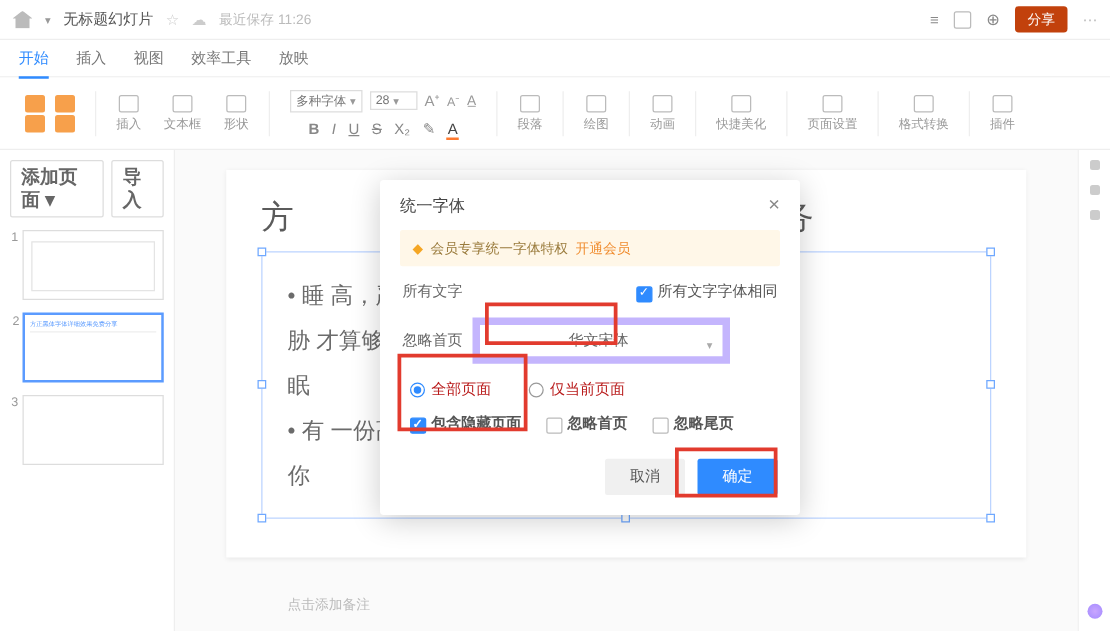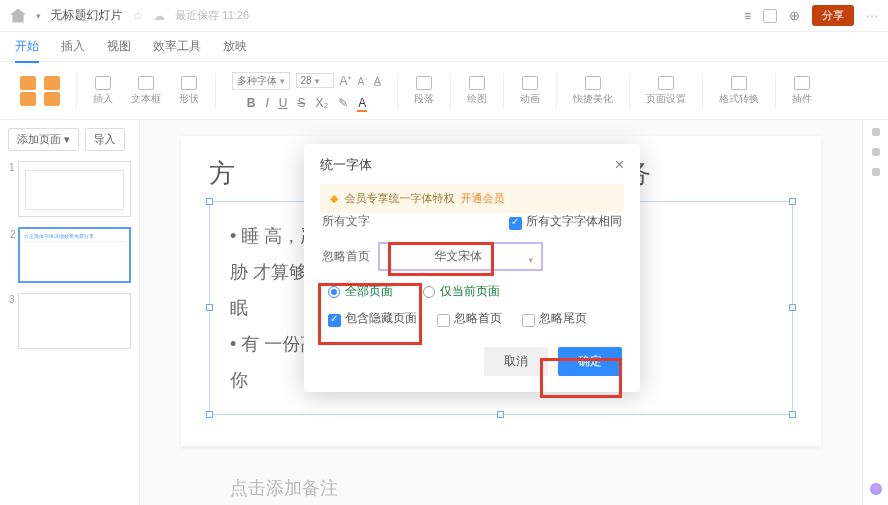--- a/index.html
+++ b/index.html
@@ -35,65 +35,65 @@
   .rb-letters span.b { font-weight: bold; font-style: normal; }
   .rb-letters span.u { text-decoration: underline; font-style: normal; }
   .rb-letters span.s { text-decoration: line-through; font-style: normal; }
   .color-a { color: #444; position: relative; font-style: normal; }
   .color-a::after { content: ""; position: absolute; left: -1px; right: -1px; bottom: -2px; height: 2px; background: #ff7a2f; }
 
   
   .workspace { position: absolute; top: 120px; left: 0; right: 0; bottom: 0; display: flex; }
   .side { width: 140px; background: #fff; border-right: 1px solid #eee; padding: 8px; }
   .side-top { display: flex; gap: 6px; margin-bottom: 10px; }
-  .side-btn { border: 1px solid #ddd; padding: 3px 8px; font-size: 11px; color: #666; border-radius: 2px; }
+  .side-btn { border: 1px solid #ddd; padding: 3px 8px; font-size: 15px; color: #666; border-radius: 2px; font-weight: bold; }
   .thumb { border: 1px solid #ddd; height: 56px; margin-bottom: 10px; background: #fff; padding: 4px; font-size: 5px; color: #999; position: relative; margin-left: 10px; }
   .thumb.sel { border: 2px solid #5b9bff; }
   .thumb-num { position: absolute; left: -10px; top: 0; font-size: 10px; color: #999; }
   .thumb.t1::before { content: ""; position: absolute; left: 6px; top: 8px; right: 6px; height: 38px; border: 1px solid #e4e4e4; }
 
   .canvas { flex: 1; background: #fafafa; position: relative; display: flex; flex-direction: column; align-items: center; padding-top: 16px; }
   .slide { width: 640px; height: 310px; background: #fff; box-shadow: 0 1px 4px rgba(0,0,0,.08); padding: 20px 28px; position: relative; }
   .slide-title { font-family: "STKaiti","KaiTi",serif; font-size: 26px; color: #5b5b5b; }
   .slide-body { border: 1px solid #bcd4ff; margin-top: 10px; padding: 16px 20px; position: relative; font-size: 18px; color: #6b6b6b; line-height: 2; font-family: "STKaiti","KaiTi",serif; }
   .handle { width: 7px; height: 7px; background: #fff; border: 1px solid #6fa8ff; position: absolute; }
   .slide-body .h-tl { top: -4px; left: -4px; } .slide-body .h-tr { top: -4px; right: -4px; }
   .slide-body .h-bl { bottom: -4px; left: -4px; } .slide-body .h-br { bottom: -4px; right: -4px; }
   .slide-body .h-tm { top: -4px; left: 50%; margin-left: -4px; } .slide-body .h-bm { bottom: -4px; left: 50%; margin-left: -4px; }
   .slide-body .h-lm { left: -4px; top: 50%; margin-top: -4px; } .slide-body .h-rm { right: -4px; top: 50%; margin-top: -4px; }
   .bullet-line { white-space: nowrap; overflow: hidden; }
-  .notes { margin-top: 30px; font-size: 18px; color: #bbb; align-self: flex-start; padding-left: 90px; }
+  .notes { margin-top: 30px; font-size: 11px; color: #bbb; align-self: flex-start; padding-left: 90px; }
 
   
   .rail { width: 26px; background: #fff; border-left: 1px solid #eee; display: flex; flex-direction: column; align-items: center; padding-top: 8px; gap: 12px; }
   .rail .dot { width: 8px; height: 8px; background: #ccc; border-radius: 2px; }
   .rail .dot2 { width: 12px; height: 12px; border-radius: 50%; background: radial-gradient(circle,#c9a6ff,#a38bff); margin-top: auto; margin-bottom: 10px; }
 
   
   .modal { position: absolute; left: 304px; top: 144px; width: 336px; background: #fff; box-shadow: 0 4px 24px rgba(0,0,0,.2); border-radius: 3px; z-index: 10; font-size: 12px; color: #555; }
   .modal-head { display: flex; align-items: center; justify-content: space-between; padding: 12px 16px 10px; font-size: 13px; color: #444; }
   .modal-close { font-size: 16px; color: #888; cursor: pointer; }
   .vip-bar { background: #fff7e8; margin: 0 16px; padding: 7px 10px; font-size: 11px; color: #9a7b3c; display: flex; align-items: center; gap: 6px; border-radius: 2px; }
   .vip-bar .diamond { color: #f5a623; }
   .vip-link { color: #f08c2e; }
-  .modal-body { padding: 0 18px 6px; }
+  .modal-body { padding: 12px 18px 6px; }
   .m-row { display: flex; align-items: center; margin-bottom: 12px; }
   .m-label { width: 56px; color: #666; }
   .chk { display: inline-flex; align-items: flex-end; gap: 4px; }
   .chkbox { width: 13px; height: 13px; border: 1px solid #bbb; border-radius: 2px; position: relative; }
   .chkbox.on { background: #2f8bff; border-color: #2f8bff; }
   .chkbox.on::after { content: "✓"; color: #fff; font-size: 10px; position: absolute; top: -2px; left: 1px; }
-  .select { border: 2px solid #c4b5fd; padding: 4px 8px; width: 165px; display: flex; justify-content: space-between; align-items: flex-end; color: #666; }
+  .select { border: 6px solid #c4b5fd; padding: 4px 8px; width: 206px; display: flex; justify-content: space-between; align-items: flex-end; color: #666; }
   .select .car { font-size: 9px; color: #aaa; }
   .radio-row { display: flex; gap: 30px; padding-left: 6px; margin-bottom: 10px; }
-  .radio { display: inline-flex; align-items: center; gap: 5px; color: #15803d; }
+  .radio { display: inline-flex; align-items: center; gap: 5px; color: #b91c1c; }
   .rcircle { width: 12px; height: 12px; border: 1px solid #999; border-radius: 50%; position: relative; }
   .rcircle.on { border-color: #2f8bff; }
   .rcircle.on::after { content: ""; position: absolute; inset: 2px; background: #2f8bff; border-radius: 50%; }
-  .chk-row { display: flex; gap: 20px; padding-left: 6px; }
+  .chk-row { display: flex; gap: 20px; padding-left: 6px; font-weight: bold; }
   .modal-foot { display: flex; justify-content: flex-end; gap: 10px; padding: 14px 18px 16px; }
   .btn { padding: 6px 20px; font-size: 12px; border-radius: 2px; cursor: pointer; }
   .btn-cancel { background: #f0f0f0; color: #555; }
   .btn-ok { background: #2f8bff; color: #fff; }
 
   
   .redbox { position: absolute; border: 3px solid #e23b2e; pointer-events: none; z-index: 20; }
 </style>
 </head>
 <body>

